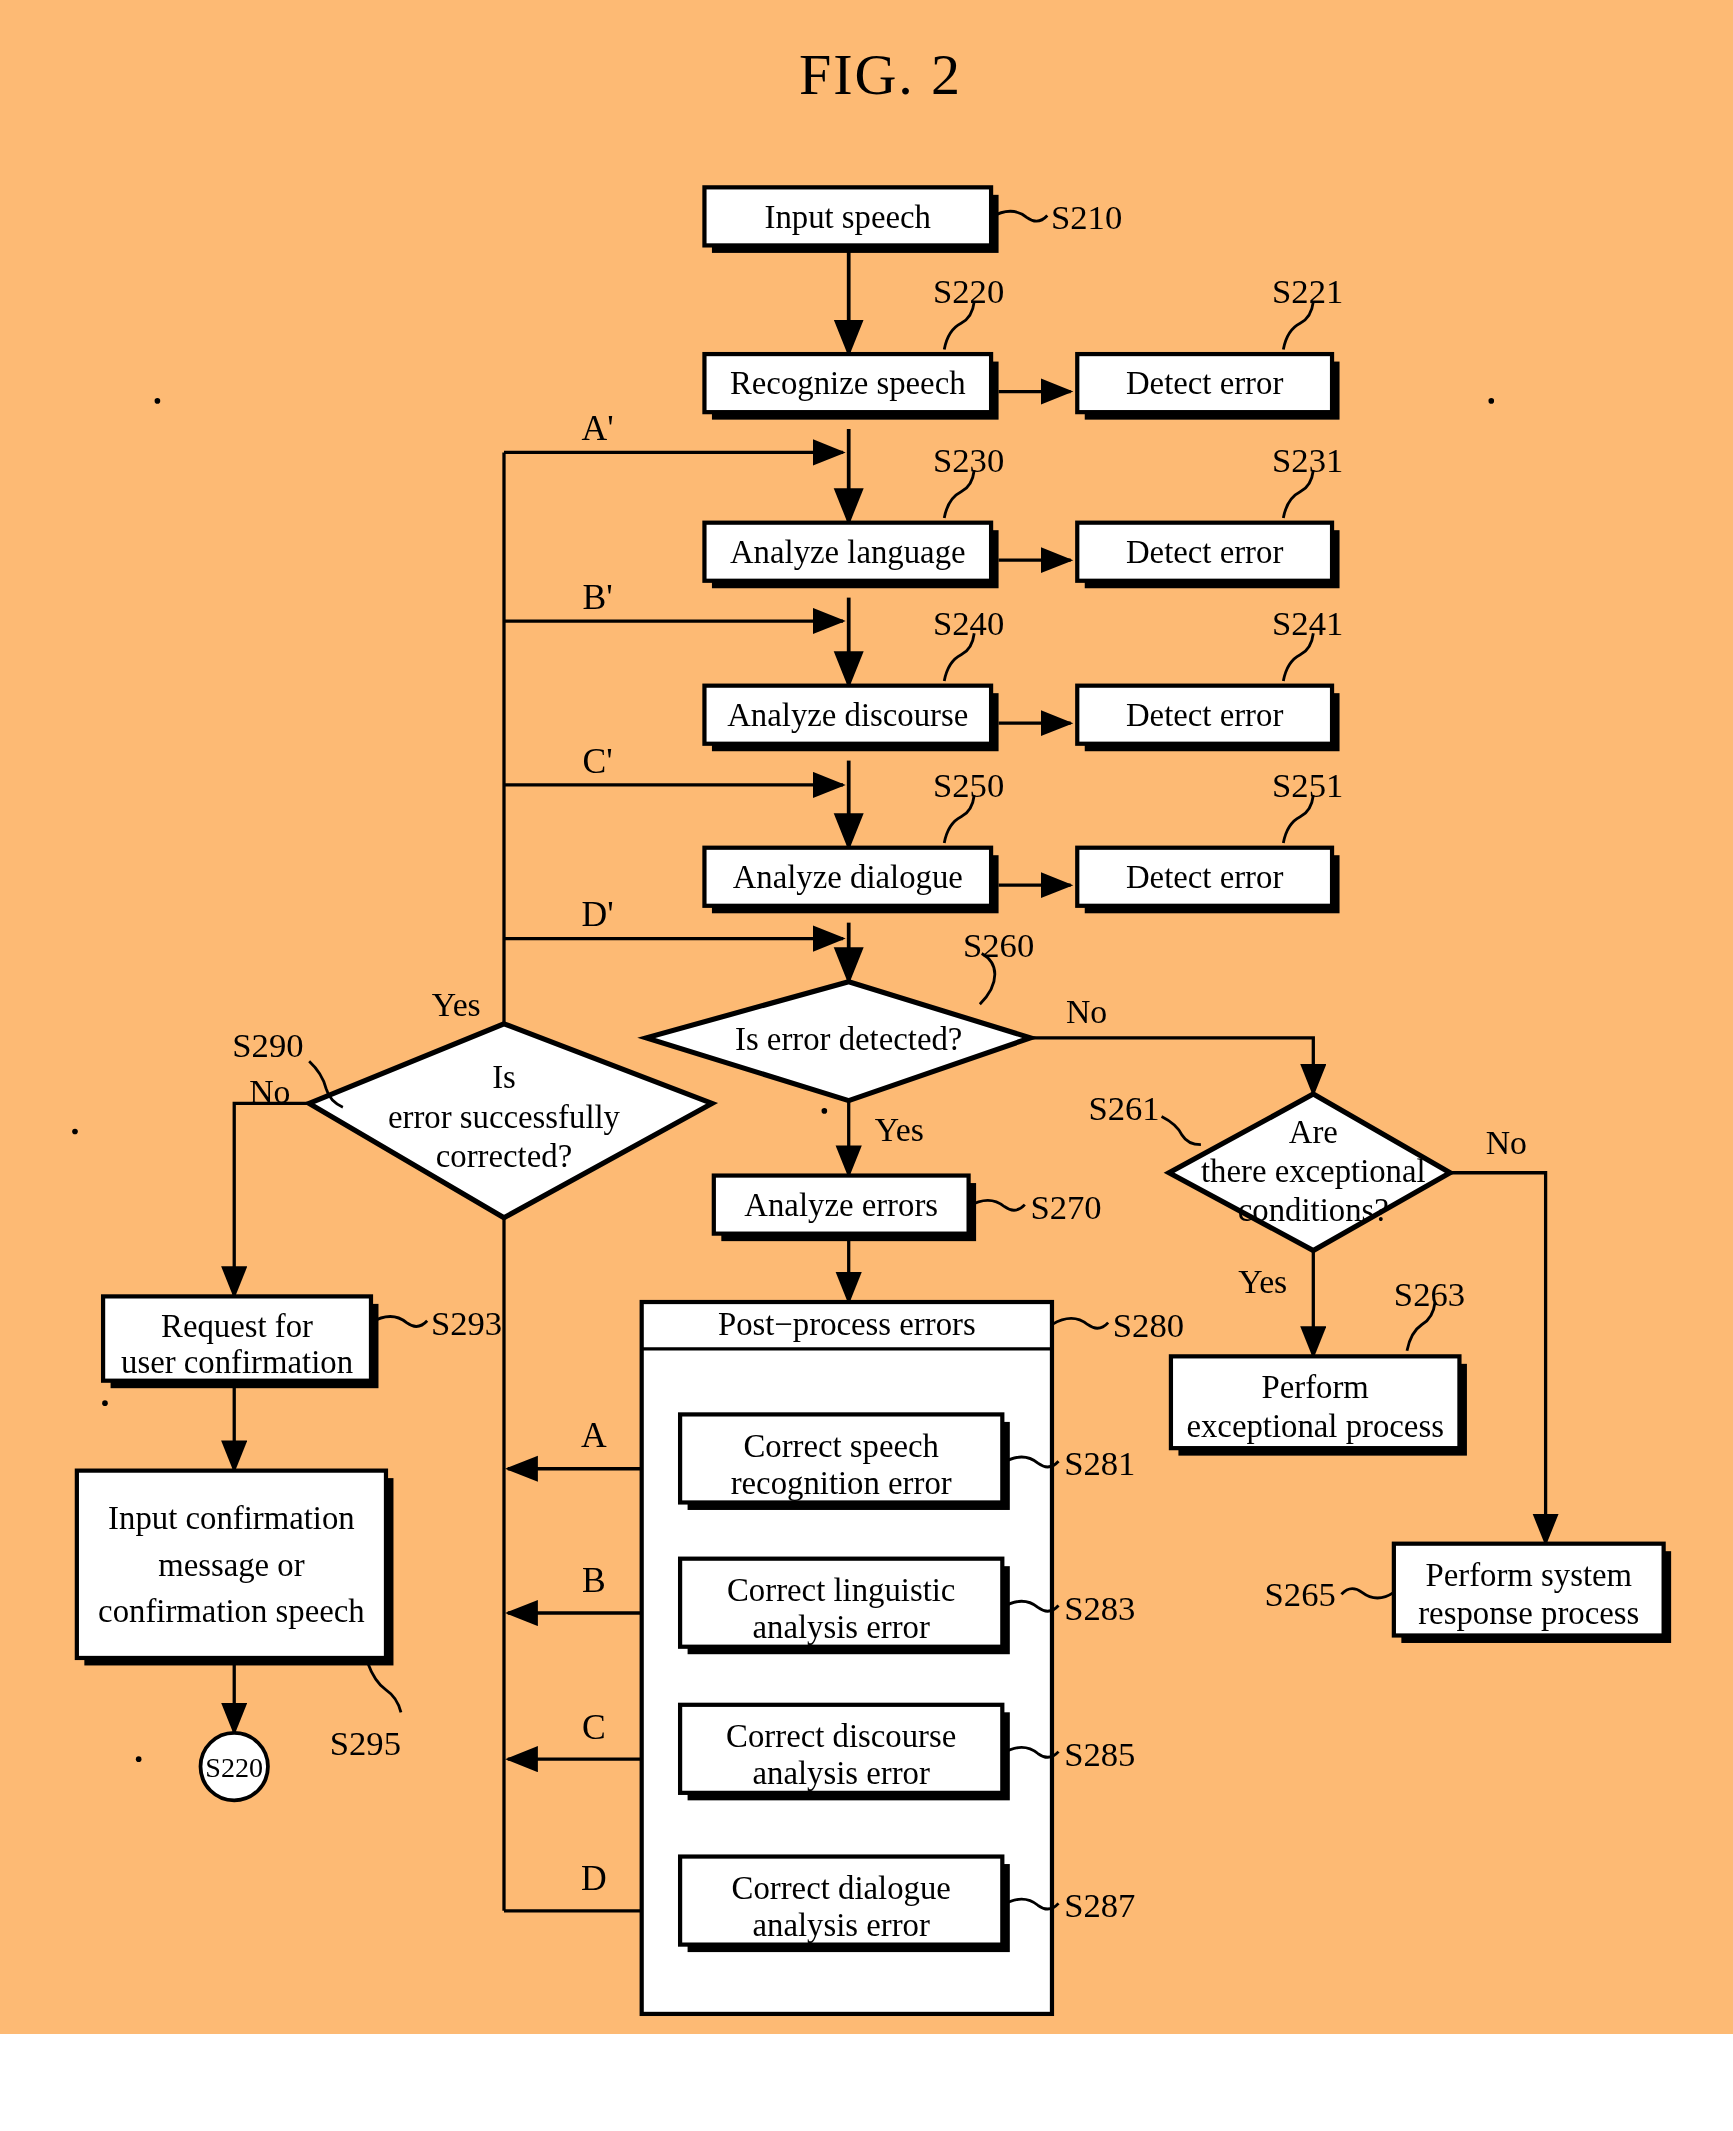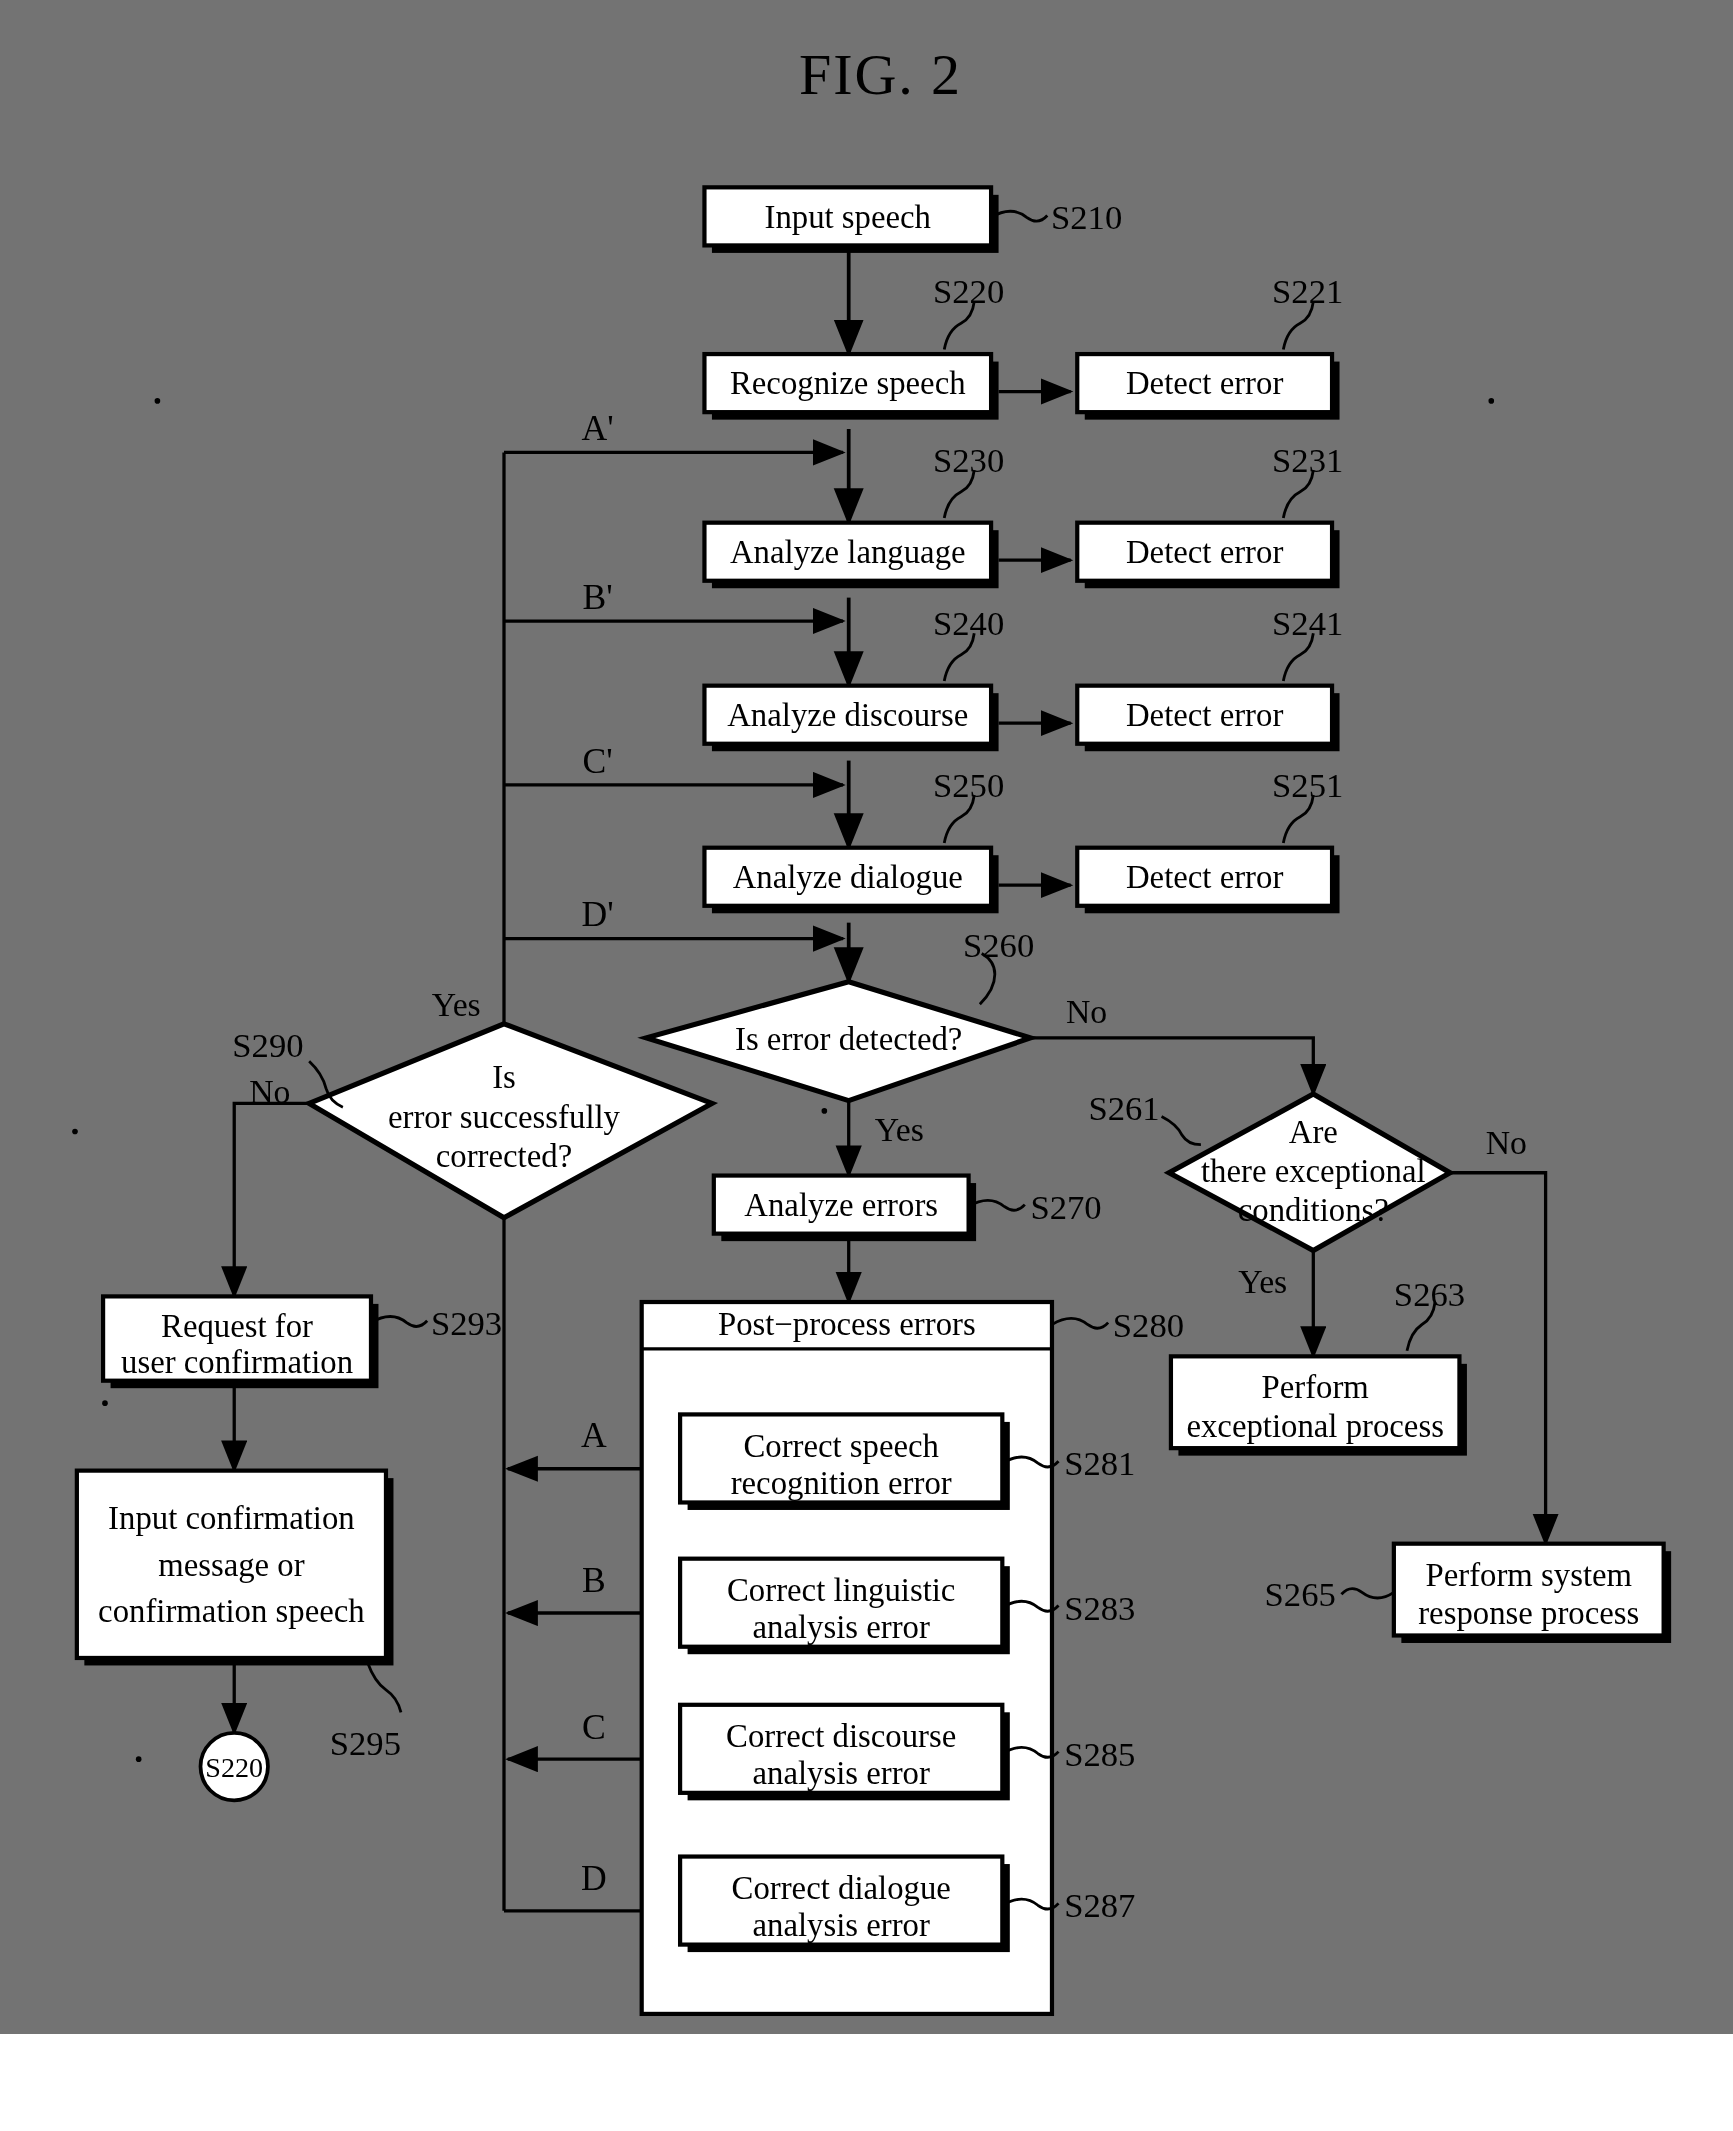--- a/index.html
+++ b/index.html
@@ -4,21 +4,21 @@
 <style>
   html, body {
     margin: 0;
     padding: 0;
     background: #ffffff;
   }
   #page {
     position: relative;
     width: 1733px;
     height: 2034px;
-    background: #737373;
+    background: #fdba74;
     font-family: "Liberation Serif", "DejaVu Serif", serif;
     overflow: hidden;
   }
   svg#figure {
     position: absolute;
     left: 0;
     top: 0;
     width: 1733px;
     height: 2131px;
   }

